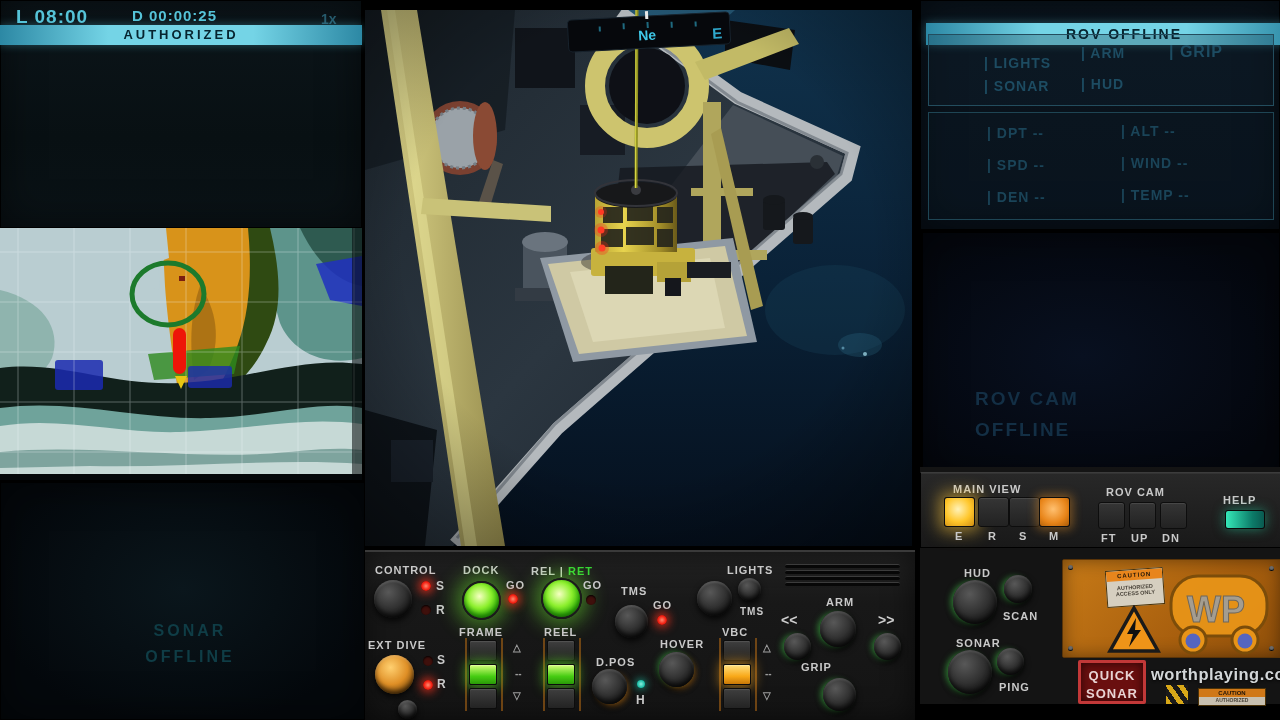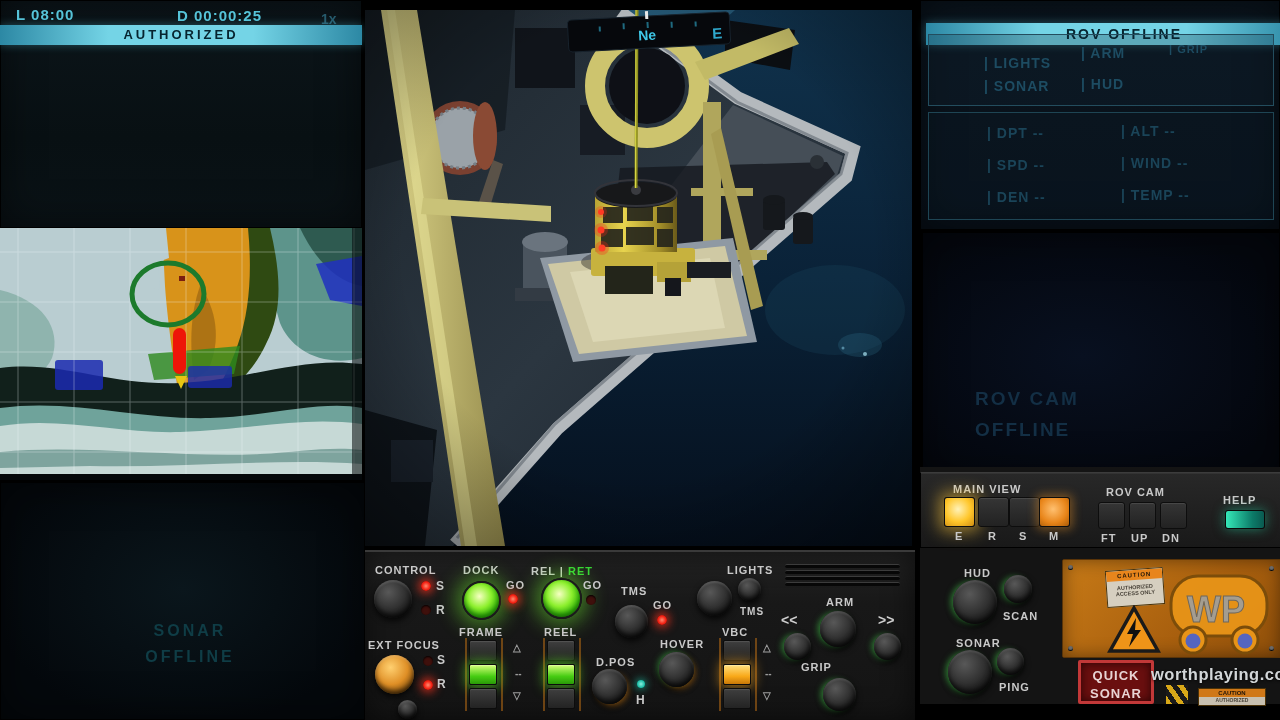--- a/index.html
+++ b/index.html
@@ -49,22 +49,22 @@
   .mvbtn.orange{background:radial-gradient(circle at 45% 40%, #ffc070, #e88418 60%, #a85a08);
     box-shadow:0 0 10px 3px rgba(240,150,40,.4);}
   .vent{position:absolute;width:115px;height:3px;background:#070707;border-top:1px solid #3c3c3c;border-radius:2px;}
   .screwdot{position:absolute;width:5px;height:5px;border-radius:50%;background:#6a6a6a;
     box-shadow:inset 0 -1px 1px #000;}
 </style>
 </head>
 <body>
 
 <div class="screen" style="left:0;top:0;width:362px;height:228px;background:linear-gradient(#0c151a,#081013 60%,#0a1216);">
-  <div class="abs cyantext" style="left:16px;top:6px;font-size:15px;letter-spacing:1px;">L 08:00</div>
-  <div class="abs cyantext" style="left:132px;top:7px;font-size:15px;letter-spacing:1px;margin-left:45px;">D 00:00:25</div>
+  <div class="abs cyantext" style="left:16px;top:6px;font-size:19px;letter-spacing:1px;">L 08:00</div>
+  <div class="abs cyantext" style="left:132px;top:7px;font-size:15px;letter-spacing:1px;">D 00:00:25</div>
   <div class="abs" style="left:283px;top:26px;font-size:18px;font-weight:bold;color:#26596b;">TC</div>
   <div class="abs" style="left:321px;top:11px;font-size:14px;font-weight:bold;color:#26596b;">1x</div>
   <div class="cyanbar" style="left:0;top:25px;width:362px;height:20px;font-size:13px;line-height:20px;letter-spacing:3px;">AUTHORIZED</div>
 </div>
 
 <div class="screen" style="left:0;top:228px;width:362px;height:252px;background:#0a0f12;">
   <svg width="362" height="252" viewBox="0 0 362 252">
     <rect width="362" height="252" fill="#b9cdd1"></rect>
     <path d="M250,0 L362,0 L362,130 C320,140 290,120 280,95 C270,60 262,25 250,0 Z" fill="#5d948b"></path>
     <path d="M300,0 L362,0 L362,58 C335,54 313,28 300,0 Z" fill="#2e5a50"></path>
@@ -251,21 +251,21 @@
       <text x="64" y="10" fill="#2fa8cc" font-size="15" font-weight="bold" font-family="Liberation Sans, sans-serif">E</text>
     </g>
   </svg>
 </div>
 
 <div class="screen" style="left:920px;top:0;width:360px;height:230px;background:linear-gradient(#0a141d,#081019);">
   <div class="cyanbar" style="left:6px;top:23px;width:348px;height:22px;font-size:14px;line-height:22px;letter-spacing:2px;padding-left:24px;">ROV OFFLINE</div>
   <div class="abs" style="left:8px;top:34px;width:344px;height:70px;border:1px solid #234d5e;background:rgba(20,40,56,.25);">
     <span class="abs dim1" style="left:55px;top:12px;font-size:14px;margin-top:8px;">| LIGHTS</span>
     <span class="abs dim1" style="left:152px;top:10px;font-size:14px;">| ARM</span>
-    <span class="abs dim1" style="left:240px;top:8px;font-size:11px;">| GRIP</span>
+    <span class="abs dim1" style="left:240px;top:8px;font-size:16px;">| GRIP</span>
     <span class="abs dim1" style="left:55px;top:43px;font-size:14px;">| SONAR</span>
     <span class="abs dim1" style="left:152px;top:41px;font-size:14px;">| HUD</span>
   </div>
   <div class="abs" style="left:8px;top:112px;width:344px;height:106px;border:1px solid #1e4554;background:rgba(16,34,48,.2);">
     <span class="abs dim1" style="left:58px;top:12px;font-size:14px;color:#1a4458;">| DPT --</span>
     <span class="abs dim1" style="left:58px;top:44px;font-size:14px;color:#1a4458;">| SPD --</span>
     <span class="abs dim1" style="left:58px;top:76px;font-size:14px;color:#1a4458;">| DEN --</span>
     <span class="abs dim1" style="left:192px;top:10px;font-size:14px;color:#1a4458;">| ALT --</span>
     <span class="abs dim1" style="left:192px;top:42px;font-size:14px;color:#1a4458;">| WIND --</span>
     <span class="abs dim1" style="left:192px;top:74px;font-size:14px;color:#1a4458;">| TEMP --</span>
@@ -333,21 +333,21 @@
     <svg class="abs" style="left:94px;top:12px;" width="124" height="84" viewBox="0 0 124 84">
       <rect x="14" y="4" width="96" height="60" rx="27" fill="#e89418" stroke="#7a4c0a" stroke-width="3" opacity="0.95"></rect>
       <circle cx="36" cy="68" r="13" fill="#e89418" stroke="#7a4c0a" stroke-width="3"></circle>
       <circle cx="88" cy="68" r="13" fill="#e89418" stroke="#7a4c0a" stroke-width="3"></circle>
       <circle cx="36" cy="69" r="7.5" fill="#5565c0"></circle>
       <circle cx="88" cy="69" r="7.5" fill="#5565c0"></circle>
       <text x="30" y="50" font-size="36" font-weight="bold" fill="#9aa0a6" stroke="#5a6068" font-family="Liberation Sans, sans-serif" opacity="0.85">WP</text>
     </svg>
   </div>
 
-  <div class="abs" style="left:158px;top:193px;width:76px;height:44px;background:#6a0f0f;border:3px solid #c23838;
+  <div class="abs" style="left:158px;top:193px;width:68px;height:44px;background:#6a0f0f;border:3px solid #c23838;
        border-radius:2px;box-shadow:inset 0 0 10px #2a0404;text-align:center;color:#e8d4d4;
        font-weight:bold;font-size:13px;letter-spacing:1px;line-height:1.35;padding-top:4px;box-sizing:border-box;">
     <div>QUICK</div>
     <div>SONAR</div>
   </div>
   <div class="abs" style="left:231px;top:198px;font-size:16.5px;font-weight:bold;color:#d2d6d8;
        text-shadow:0 1px 3px rgba(0,0,0,.8);letter-spacing:0.5px;">worthplaying.com</div>
   <div class="abs" style="left:246px;top:218px;width:22px;height:19px;
        background:repeating-linear-gradient(55deg,#d8a818 0 5px,#1a1a1a 5px 10px);"></div>
   <div class="abs" style="left:278px;top:221px;width:66px;height:16px;background:#c8c0b0;border:1px solid #4a3208;overflow:hidden;">
@@ -388,21 +388,21 @@
   <span class="lbl" style="left:345px;top:12px;padding-left:17px;">LIGHTS</span>
   <div class="knob" style="left:332px;top:29px;width:35px;height:35px;"></div>
   <div class="knob" style="left:373px;top:26px;width:23px;height:23px;"></div>
   <span class="lbl sm" style="left:375px;top:54px;">TMS</span>
 
   <div class="vent" style="left:420px;top:12px;"></div>
   <div class="vent" style="left:420px;top:18px;"></div>
   <div class="vent" style="left:420px;top:24px;"></div>
   <div class="vent" style="left:420px;top:30px;"></div>
 
-  <span class="lbl" style="left:3px;top:87px;">EXT FOCUS</span>
+  <span class="lbl" style="left:3px;top:87px;">EXT DIVE</span>
   <div class="knob amber" style="left:10px;top:103px;width:39px;height:39px;"></div>
   <div class="led red-off" style="left:58px;top:104px;"></div>
   <span class="lbl" style="left:72px;top:101px;font-size:12px;">S</span>
   <div class="led red-on" style="left:58px;top:128px;"></div>
   <span class="lbl" style="left:72px;top:125px;font-size:12px;">R</span>
   <div class="knob" style="left:33px;top:148px;width:19px;height:19px;"></div>
 
   <span class="lbl" style="left:94px;top:74px;">FRAME</span>
   <div class="rail" style="left:100px;top:86px;"></div>
   <div class="sbtn" style="left:104px;top:88px;"></div>

